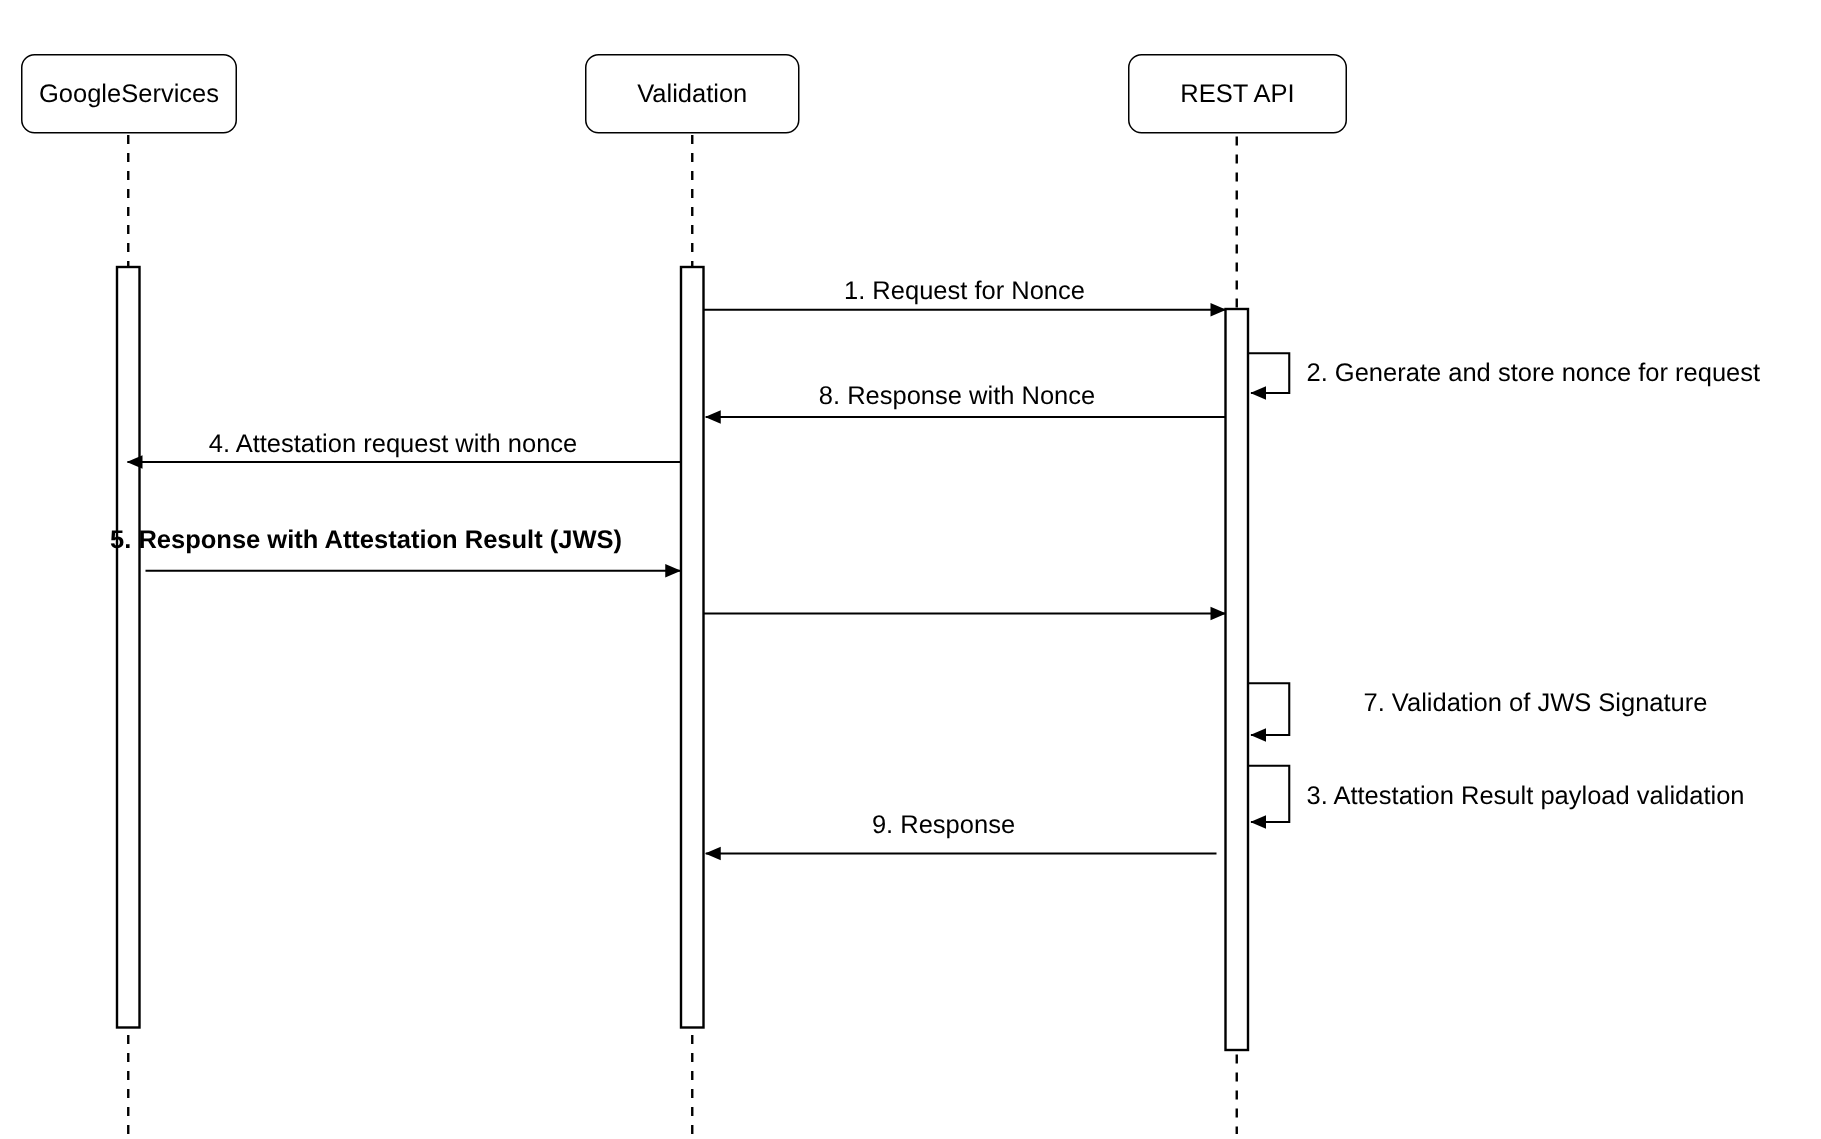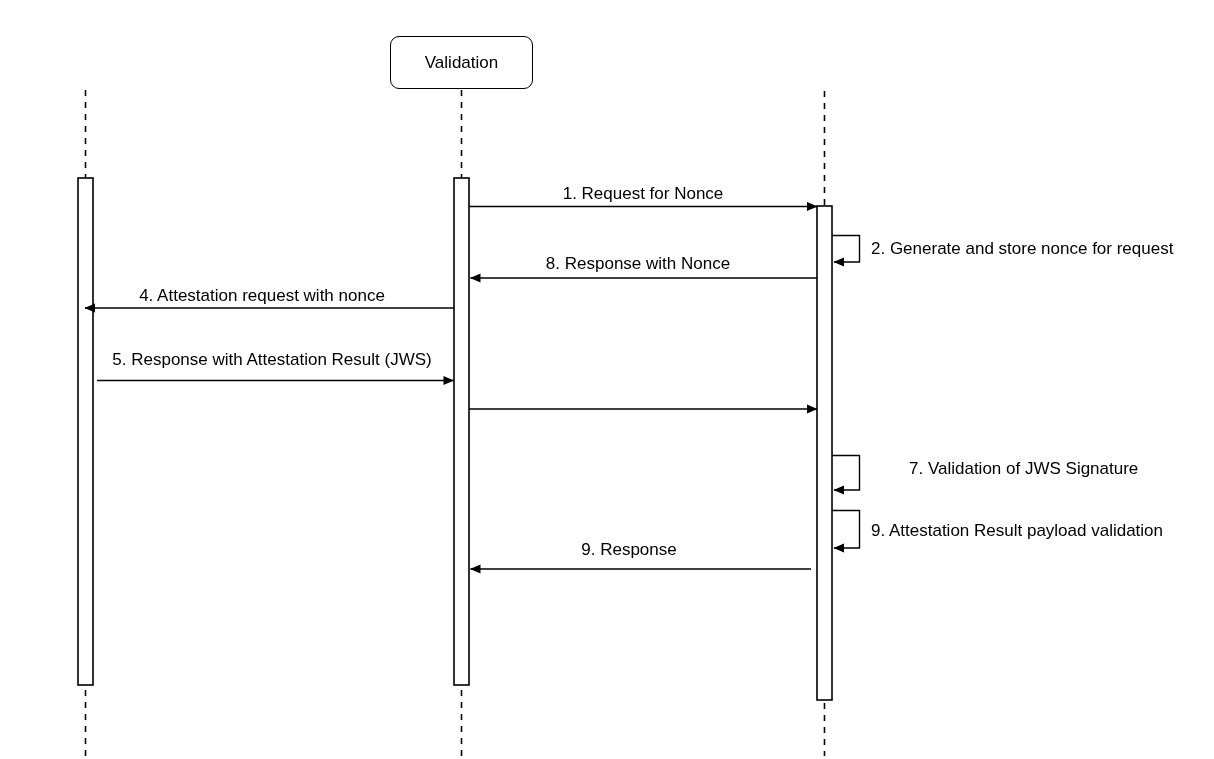--- a/index.html
+++ b/index.html
@@ -89,26 +89,32 @@
       <line class="msg-line" x1="817" y1="278" x2="470.5" y2="278" marker-end="url(#arrowhead)"></line>
       <line class="msg-line" x1="454" y1="308" x2="85" y2="308" marker-end="url(#arrowhead)"></line>
       <line class="msg-line" x1="97" y1="380.5" x2="453.5" y2="380.5" marker-end="url(#arrowhead)"></line>
       <line class="msg-line" x1="469" y1="409" x2="817" y2="409" marker-end="url(#arrowhead)"></line>
       <path class="msg-line" d="M832,455.5 H859.5 V490 H834" marker-end="url(#arrowhead)"></path>
       <path class="msg-line" d="M832,510.5 H859.5 V548 H834" marker-end="url(#arrowhead)"></path>
       <line class="msg-line" x1="811" y1="569" x2="470.5" y2="569" marker-end="url(#arrowhead)"></line>
     </g>
   </svg>
 
+  <div class="actor-box" style="left:14px; top:36px; width:144px; height:53px;">
+    <span>GoogleServices</span>
+  </div>
   <div class="actor-box" style="left:390px; top:36px; width:143px; height:53px;">
     <span>Validation</span>
+  </div>
+  <div class="actor-box" style="left:752px; top:36px; width:146px; height:53px;">
+    <span>REST API</span>
   </div>
 
   <div class="msg-label centered" style="left:643px; top:183px;">1. Request for Nonce</div>
   <div class="msg-label" style="left:871px; top:238px;">2. Generate and store nonce for request</div>
   <div class="msg-label centered" style="left:638px; top:253px;">8. Response with Nonce</div>
   <div class="msg-label centered" style="left:262px; top:285px;">4. Attestation request with nonce</div>
-  <div class="msg-label centered" style="left:272px; top:349px;">5. Response with Attestation Result (JWS)</div>
+  <div class="msg-label centered" style="left:244px; top:349px;font-weight:bold;">5. Response with Attestation Result (JWS)</div>
   <div class="msg-label" style="left:871px; top:458px;margin-left:38px;">7. Validation of JWS Signature</div>
-  <div class="msg-label" style="left:871px; top:520px;">9. Attestation Result payload validation</div>
+  <div class="msg-label" style="left:871px; top:520px;">3. Attestation Result payload validation</div>
   <div class="msg-label centered" style="left:629px; top:539px;">9. Response</div>
 
 </div>
 
 </body></html>

